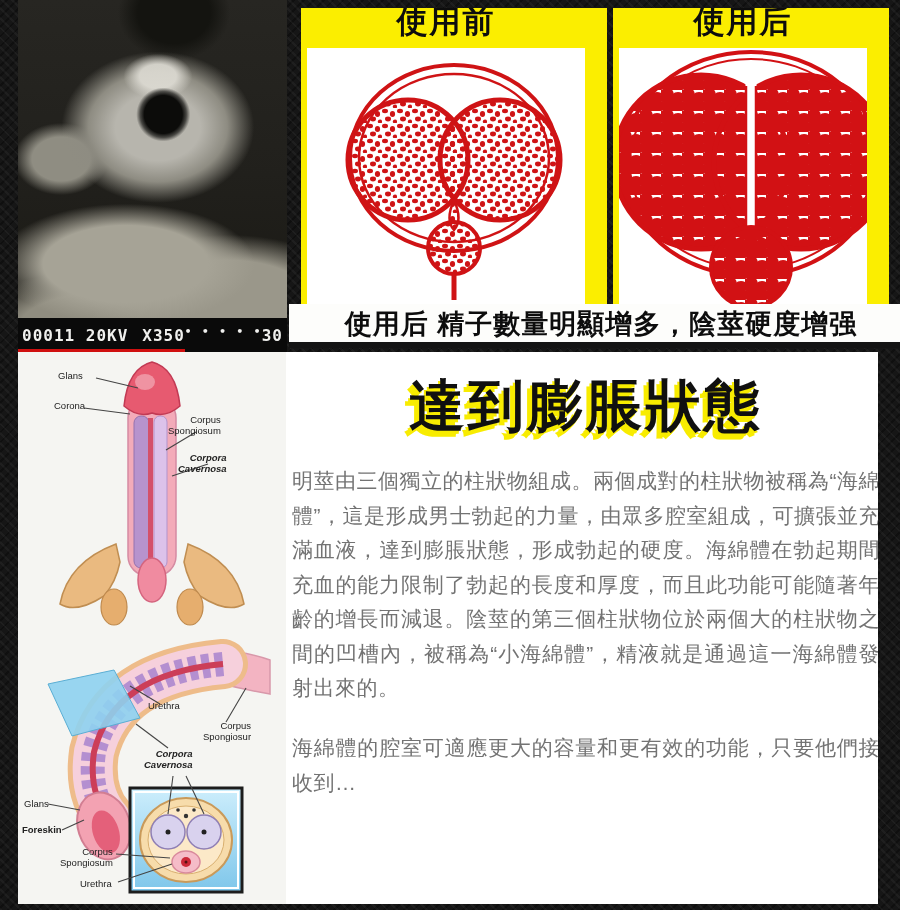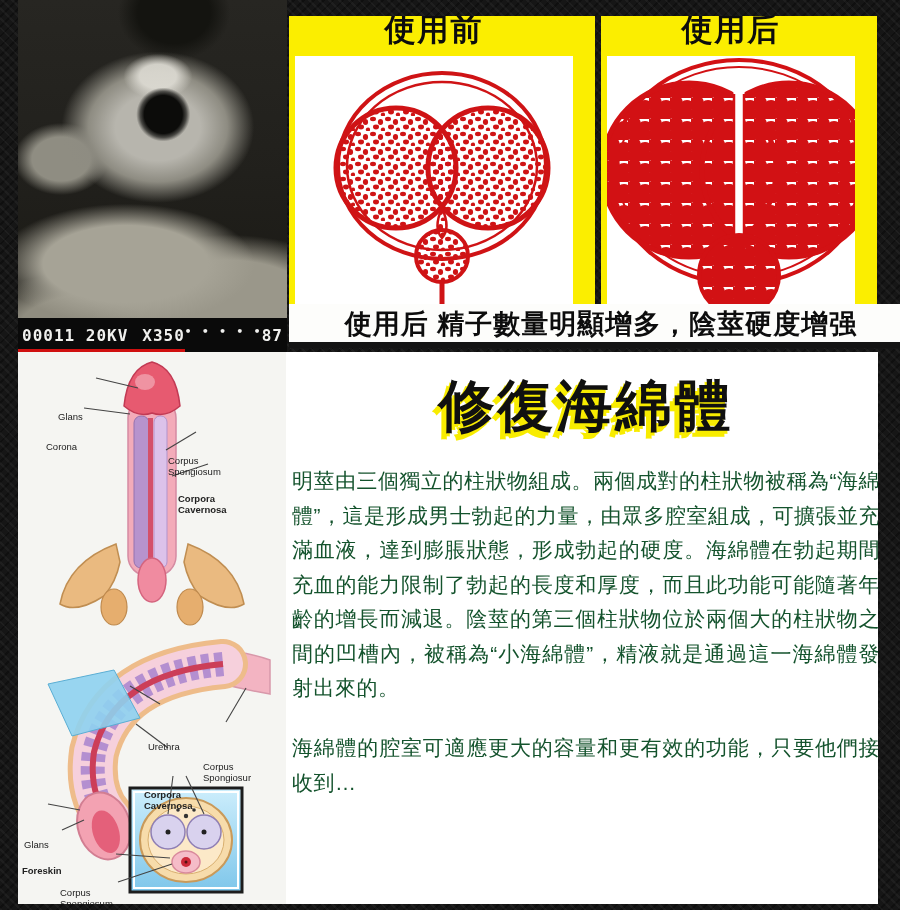--- a/index.html
+++ b/index.html
@@ -24,56 +24,56 @@
       radial-gradient(ellipse 66px 56px at 58% 4%, #141410 0 55%, rgba(20,20,16,0) 85%),
       linear-gradient(180deg,#272622 0%,#21201c 55%,#1a1914 100%);}
   .sem-bar{position:absolute;left:0;right:0;bottom:0;height:34px;background:#0a0a0a;
     display:flex;align-items:center;padding:0 4px;box-sizing:border-box;
     font-family:"DejaVu Sans Mono","Liberation Mono",monospace;font-weight:bold;
     font-size:16px;color:#f0f0ee;letter-spacing:1px;white-space:nowrap;}
   .sem-bar .gap{width:14px;}
   .sem-bar .dots{font-size:11px;letter-spacing:2px;margin-top:-8px;overflow:hidden;flex:1;}
   .sem-redline{position:absolute;left:0;bottom:0;width:62%;height:3px;background:#d01010;}
   
-  .panel{position:absolute;top:16px;background:#fbee00;box-sizing:border-box;padding:0 22px 6px 6px;}
+  .panel{position:absolute;top:8px;background:#fbee00;box-sizing:border-box;padding:0 22px 6px 6px;margin-left:12px;}
   .panel-before{left:289px;width:306px;height:304px;}
   .panel-after{left:601px;width:276px;height:304px;}
   .panel-header{height:40px;overflow:hidden;text-align:center;}
   .panel-header span{display:inline-block;font-size:31px;font-weight:bold;color:#0d0d0d;
     line-height:42px;margin-top:-7px;letter-spacing:2px;}
   .panel-body{background:#fff;height:258px;overflow:hidden;position:relative;}
   .panel-after .panel-body{height:260px;}
   .result-bar{position:absolute;left:289px;top:304px;width:624px;height:38px;background:#fdfdfb;
     border-bottom:6px solid #141414;box-sizing:content-box;display:flex;align-items:flex-end;justify-content:center;}
   .result-bar span{font-size:27px;font-weight:bold;color:#0d0d0d;letter-spacing:1px;white-space:nowrap;}
   
   .bottom{position:absolute;left:18px;top:352px;width:860px;height:552px;background:#ffffff;overflow:hidden;}
   .anatomy{position:absolute;left:0;top:0;width:268px;height:552px;background:#f5f5f2;}
-  .anat-label{position:absolute;font-size:9.5px;line-height:11px;color:#222;white-space:pre-line;text-align:left;margin-top:41px;}
-  .anat-label.bold{font-weight:bold;}
+  .anat-label{position:absolute;font-size:9.5px;line-height:11px;color:#222;white-space:pre-line;text-align:right;}
+  .anat-label.bold{font-weight:bold;font-style:italic;}
   .text-col{position:absolute;left:274px;top:0;width:588px;}
   .big-title{margin:22px 0 0 0;text-align:center;font-size:56px;font-weight:bold;color:#101010;
     letter-spacing:3px;line-height:1.15;
     text-shadow:-5px 6px 0 #f8ec00,-2px 3px 0 #f8ec00;}
   .subtitle{margin:8px 0 0 0;text-align:center;font-size:28px;font-weight:600;color:#151515;letter-spacing:1px;}
-  .body-par{margin:26px 0 0 0;font-size:21px;line-height:1.64;color:#14532d;text-align:justify;letter-spacing:.5px;}
+  .body-par{margin:26px 0 0 0;font-size:21px;line-height:1.64;color:#737373;text-align:justify;letter-spacing:.5px;}
 </style>
 </head>
 <body>
 
 <div class="page">
 
   <div class="sem">
     <div class="sem-photo"></div>
     <div class="sem-bar">
       <span>00011 20KV</span>
       <span class="gap"></span>
       <span>X350</span>
       <span class="dots">• • • • • • • • •</span>
-      <span>87</span>
+      <span>30</span>
     </div>
     <div class="sem-redline"></div>
   </div>
 
   <div class="panel panel-before">
     <div class="panel-header">
       <span>使用前</span>
     </div>
     <div class="panel-body">
       <svg width="294" height="258" viewBox="0 0 294 258">
@@ -205,37 +205,37 @@
             <line x1="155" y1="424" x2="150" y2="462"></line>
             <line x1="168" y1="424" x2="186" y2="462"></line>
             <line x1="30" y1="452" x2="62" y2="458"></line>
             <line x1="44" y1="478" x2="66" y2="468"></line>
             <line x1="98" y1="502" x2="152" y2="506"></line>
             <line x1="100" y1="530" x2="154" y2="512"></line>
           </g>
         </g>
       </svg>
       <span class="anat-label" style="left:40px;top:18px;">Glans</span>
-      <span class="anat-label" style="left:28px;top:48px;">Corona</span>
+      <span class="anat-label" style="left:36px;top:48px;">Corona</span>
       <span class="anat-label" style="left:150px;top:62px;">Corpus
 Spongiosum</span>
       <span class="anat-label bold" style="left:160px;top:100px;">Corpora
 Cavernosa</span>
       <span class="anat-label" style="left:130px;top:348px;">Urethra</span>
       <span class="anat-label" style="left:185px;top:368px;">Corpus
 Spongiosur</span>
       <span class="anat-label bold" style="left:126px;top:396px;">Corpora
 Cavernosa</span>
       <span class="anat-label" style="left:6px;top:446px;">Glans</span>
       <span class="anat-label" style="left:4px;top:472px;font-weight:bold;">Foreskin</span>
       <span class="anat-label" style="left:42px;top:494px;">Corpus
 Spongiosum</span>
       <span class="anat-label" style="left:62px;top:526px;">Urethra</span>
     </div>
 
     <div class="text-col">
-      <h1 class="big-title">修復海綿體</h1>
+      <h1 class="big-title">達到膨脹狀態</h1>
       <p class="body-par">明莖由三個獨立的柱狀物組成。兩個成對的柱狀物被稱為“海綿體”，這是形成男士勃起的力量，由眾多腔室組成，可擴張並充滿血液，達到膨脹狀態，形成勃起的硬度。海綿體在勃起期間充血的能力限制了勃起的長度和厚度，而且此功能可能隨著年齡的增長而減退。陰莖的第三個柱狀物位於兩個大的柱狀物之間的凹槽內，被稱為“小海綿體”，精液就是通過這一海綿體發射出來的。</p>
       <p class="body-par">海綿體的腔室可適應更大的容量和更有效的功能，只要他們接收到…</p>
     </div>
   </div>
 
 </div>
 
 </body></html>

